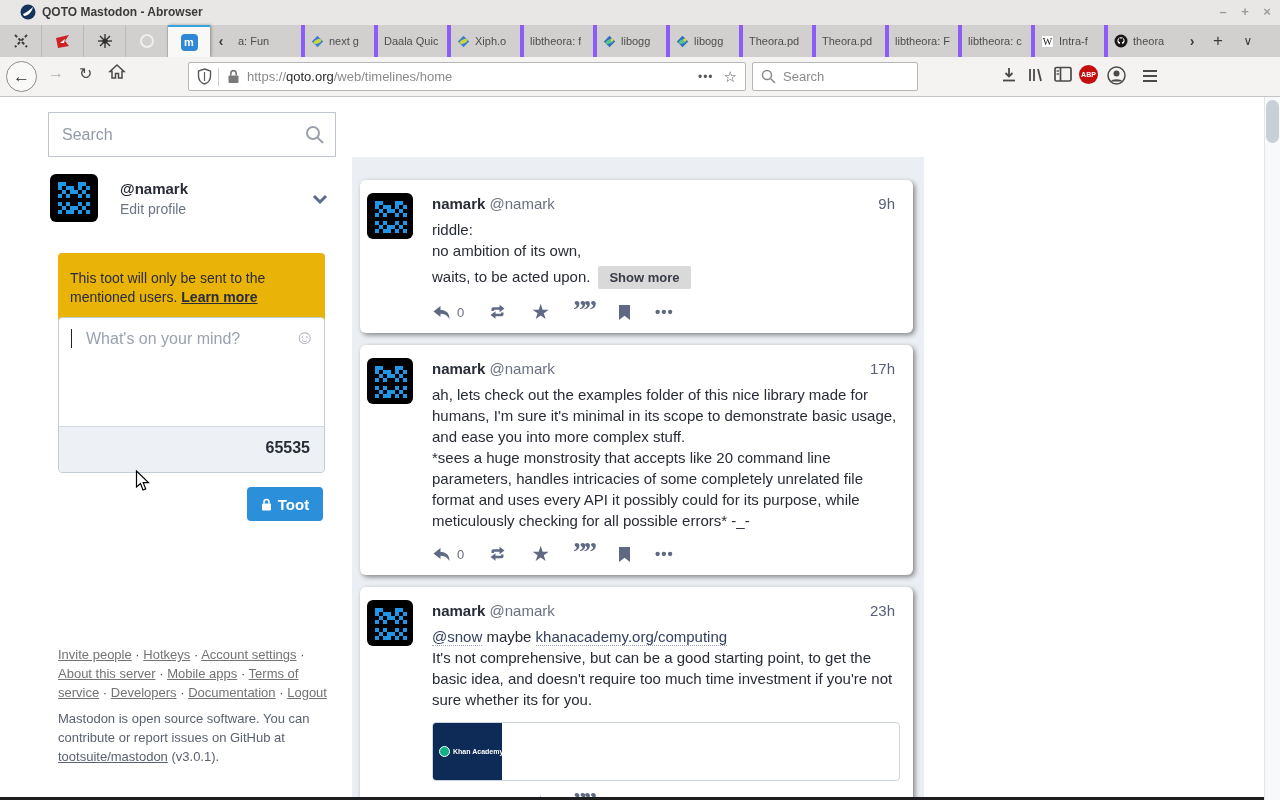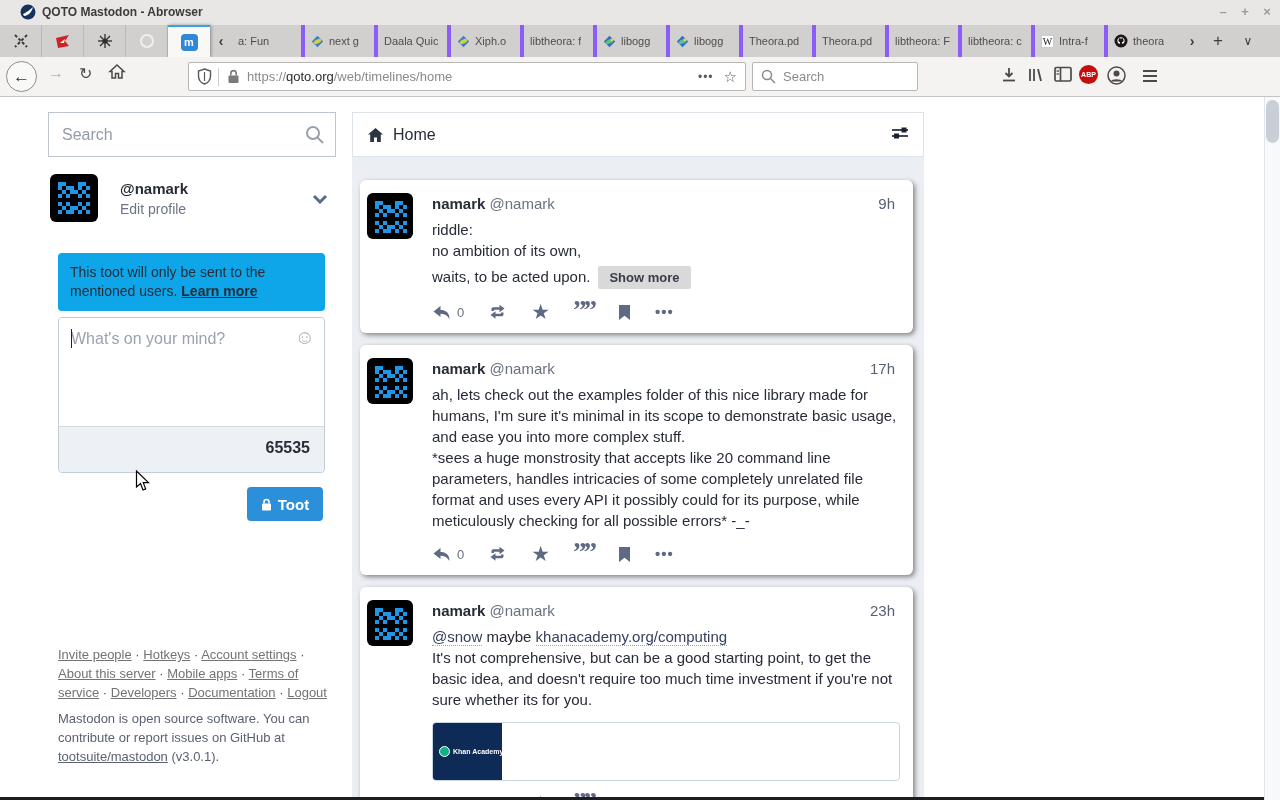--- a/index.html
+++ b/index.html
@@ -46,23 +46,23 @@
   #profile { position:absolute; left:2px; top:77px; width:284px; height:48px; }
   .avatar { position:absolute; width:48px; height:48px; background:#000; border-radius:6px; overflow:hidden; }
   .avatar i { position:absolute; left:0; top:0; width:4px; height:4px; background:transparent; color:#1f96e8;
     box-shadow:8px 8px,12px 8px,8px 12px,16px 12px,20px 12px,12px 16px,20px 16px,8px 20px,16px 20px,
                28px 8px,32px 8px,36px 12px,28px 12px,24px 16px,32px 16px,36px 20px,28px 20px,
                8px 28px,16px 28px,12px 32px,20px 32px,8px 36px,16px 36px,20px 36px,
                28px 28px,36px 28px,32px 32px,24px 32px,28px 36px,36px 36px; }
   #profile .handle { position:absolute; left:70px; top:6px; font-size:15px; font-weight:700; color:#282c37; }
   #profile .edit { position:absolute; left:70px; top:27px; font-size:14px; color:#6d7585; }
   #profile .chev { position:absolute; right:6px; top:16px; }
-  #notice { position:absolute; left:10px; top:156px; width:267px; background:#0ea5e9; border-radius:4px; padding:10px 12px; font-size:14px; color:#282c37; line-height:1.35; }
+  #notice { position:absolute; left:10px; top:156px; width:267px; background:#eab308; border-radius:4px; padding:16px 12px; font-size:14px; color:#282c37; line-height:1.35; }
   #notice a { color:#282c37; font-weight:700; text-decoration:underline; }
-  #compose { position:absolute; left:10px; top:220px; width:267px; height:156px; border:1px solid #c2ccd6; border-radius:4px; background:#fff; }
+  #compose { position:absolute; left:10px; top:220px; width:267px; height:156px; border:1px solid #c2ccd6; border-radius:4px; background:#fff;padding-left:15px; }
   #compose textarea { width:100%; height:109px; border:none; outline:none; resize:none; padding:12px 34px 0 12px; font-size:16px; color:#333; font-family:"Liberation Sans",sans-serif; border-radius:4px 4px 0 0; }
   #compose textarea::placeholder { color:#9aa1af; }
   #caret { position:absolute; left:12px; top:11px; width:1px; height:19px; background:#222; }
   #emoji { position:absolute; right:9px; top:8px; font-size:20px; color:#a8adb6; }
   #composebar { position:absolute; left:0; bottom:0; width:100%; height:46px; background:#edf0f4; border-top:1px solid #d4dae2; border-radius:0 0 4px 4px; }
   #toolpill { position:absolute; left:10px; top:8px; height:30px; background:#fff; border-radius:3px; display:flex; align-items:center; gap:14px; padding:0 10px; }
   #toolpill .cw { font-size:13px; font-weight:700; color:#3e4657; }
   #charcount { position:absolute; right:14px; top:12px; font-size:16px; font-weight:700; color:#282c37;margin-left:40px; }
   #tootbtn { position:absolute; right:13px; top:390px; width:76px; height:34px; background:#2b90d9; border:none; border-radius:4px; color:#fff; font-size:15px; font-weight:700; display:flex; align-items:center; justify-content:center; gap:6px; font-family:"Liberation Sans",sans-serif; }
   #f-links { position:absolute; left:10px; top:549px; width:270px; font-size:13px; color:#454c5c; line-height:1.45; }
@@ -344,36 +344,20 @@
       <a href="#">About this server</a> <span>·</span>
       <a href="#">Mobile apps</a> <span>·</span>
       <a href="#">Terms of service</a> <span>·</span>
       <a href="#">Developers</a> <span>·</span>
       <a href="#">Documentation</a> <span>·</span>
       <a href="#">Logout</a>
     </div>
     <div id="f-about"><span>Mastodon is open source software. You can contribute or report issues on GitHub at </span><a href="#">tootsuite/mastodon</a><span> (v3.0.1).</span></div>
   </div>
 
-  <div id="col-header">
-    <svg width="17" height="16">
-        <path d="M8.5 1 L1 7.5 H3.2 V15 H7 V10.5 H10 V15 H13.8 V7.5 H16 Z" fill="#2f3441"></path>
-      </svg>
-    <span class="t">Home</span>
-    <span class="set">
-      <svg width="18" height="16">
-          <g stroke="#3f4758" stroke-width="2">
-            <line x1="1" y1="5" x2="17" y2="5"></line>
-            <line x1="1" y1="11" x2="17" y2="11"></line>
-          </g>
-          <rect x="10.5" y="2.5" width="5" height="5" fill="#1b2230"></rect>
-          <rect x="3" y="8.5" width="5" height="5" fill="#1b2230"></rect>
-        </svg>
-    </span>
-  </div>
 
   <div id="timeline">
 
     <article class="toot" style="top:23px;height:153px">
       <div class="avatar">
           <i></i>
         </div>
       <div class="name"><b>namark</b> <span>@namark</span></div>
       <div class="time">9h</div>
       <div class="content">

